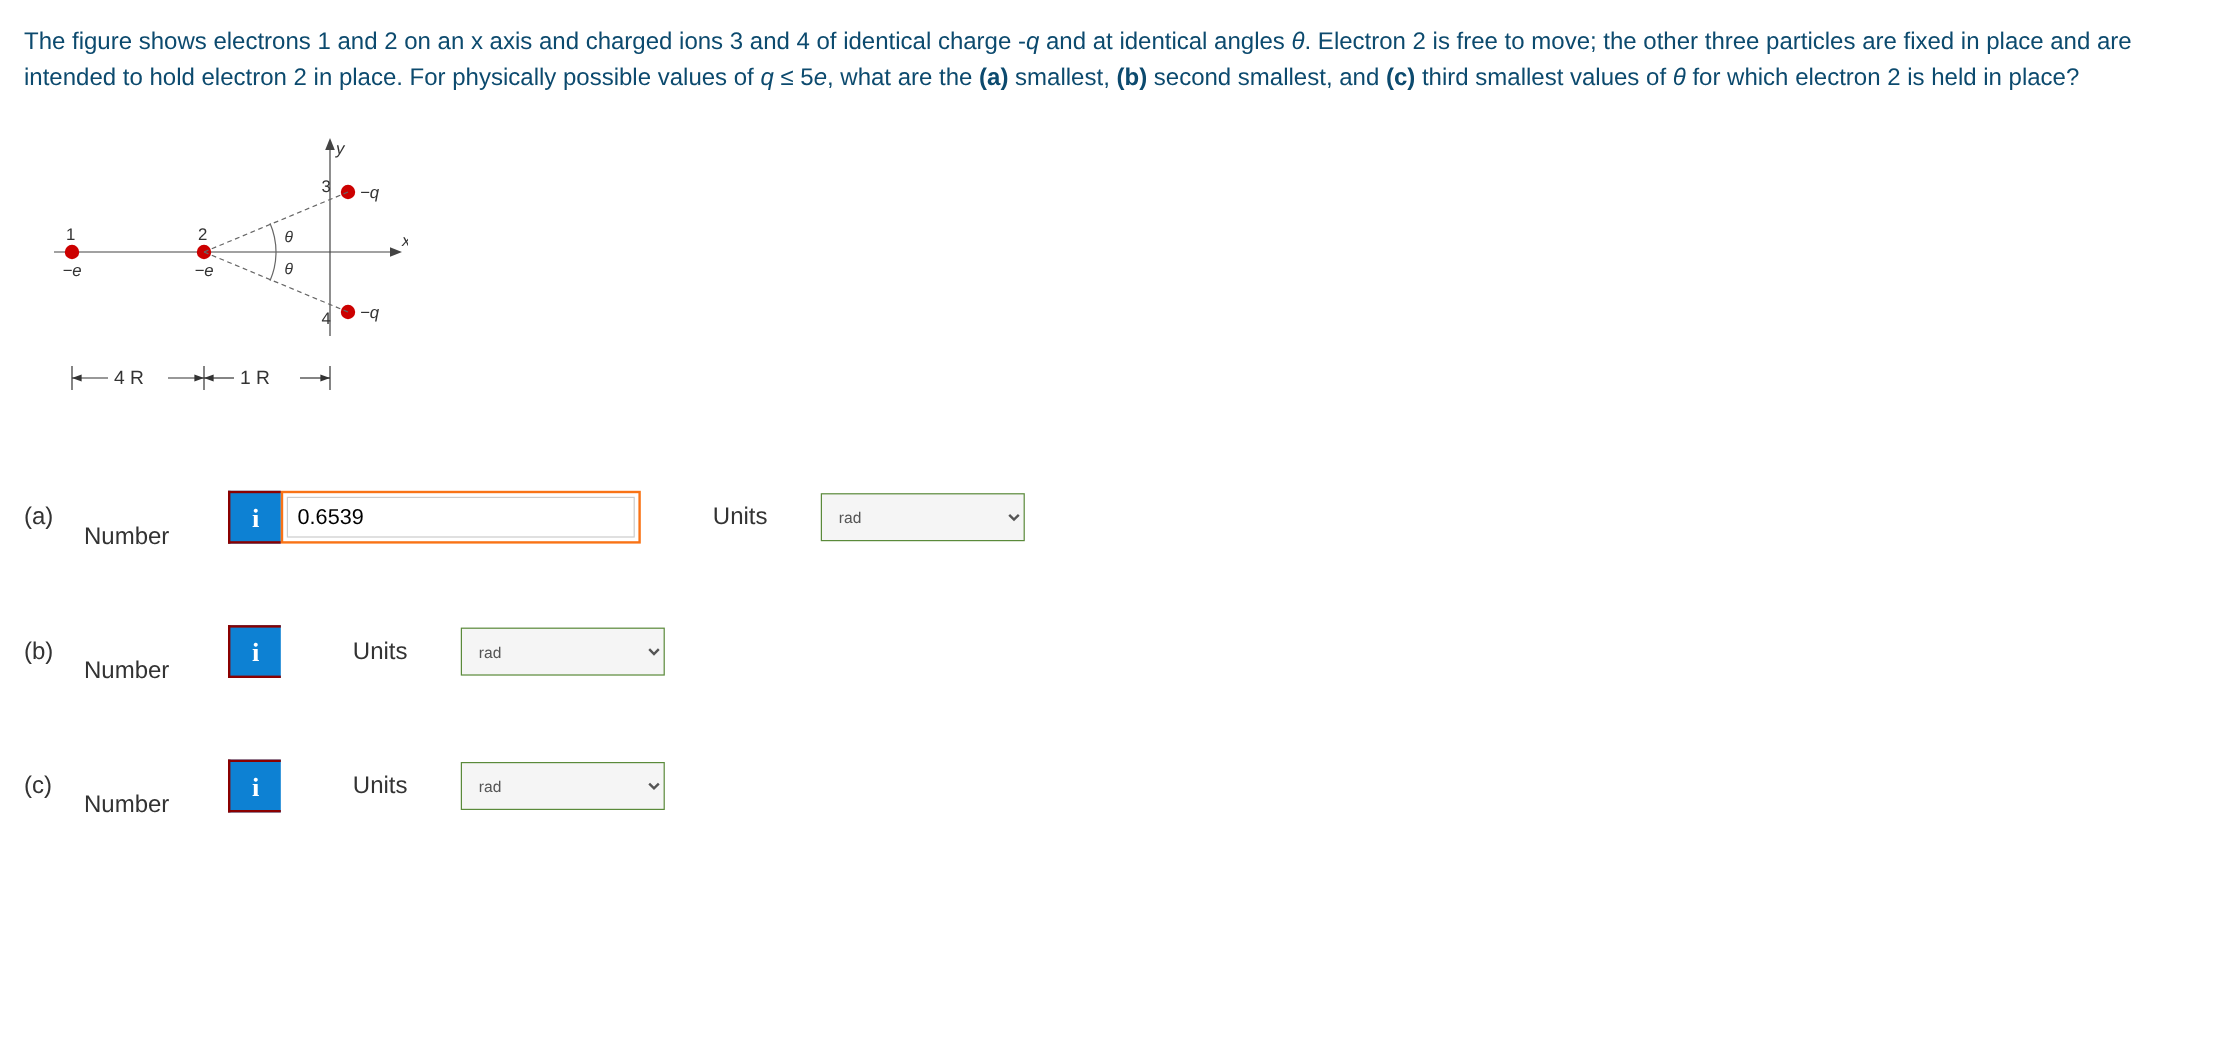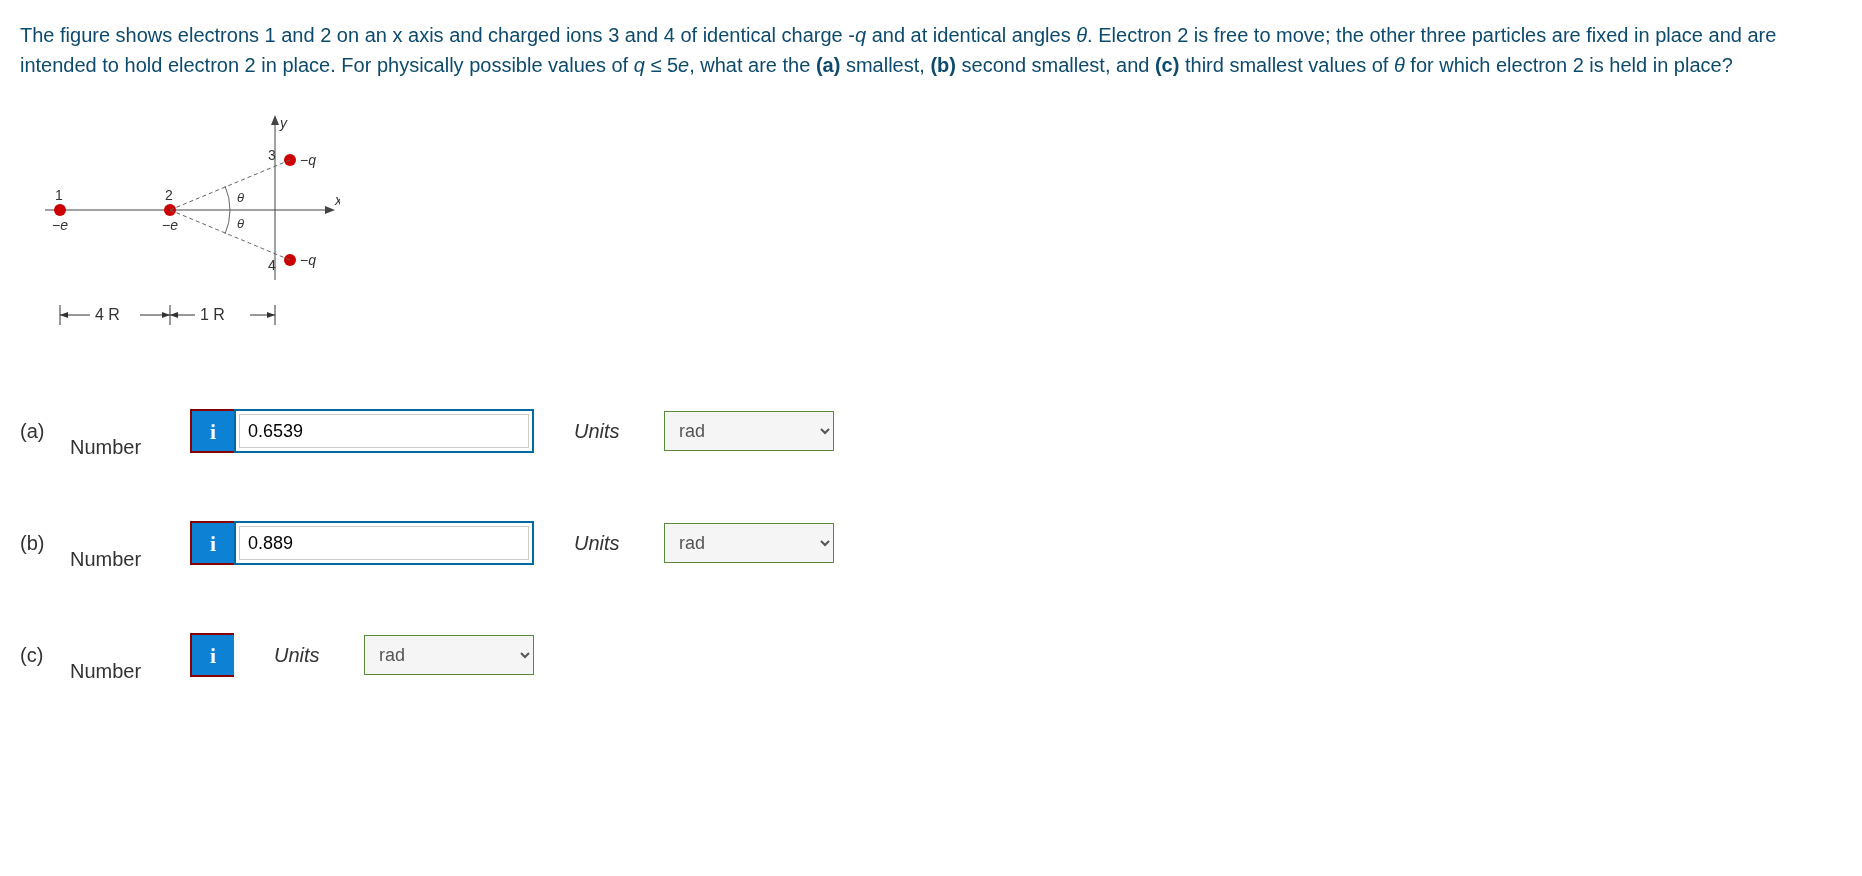--- a/index.html
+++ b/index.html
@@ -48,45 +48,44 @@
       justify-content: center;
       font-family: Georgia, serif;
       font-weight: bold;
       font-size: 22px;
       border-top: 2px solid #8b0000;
       border-left: 2px solid #8b0000;
       border-bottom: 2px solid #8b0000;
       box-sizing: border-box;
     }
     .number-input-wrapper {
-      border: 2px solid #0369a1;
+      border: 2px solid #f97316;
       padding: 3px;
       display: inline-block;
       box-sizing: border-box;
     }
     .number-input {
       width: 290px;
       height: 34px;
       border: 1px solid #ccc;
       padding: 0 8px;
       font-size: 18px;
       box-sizing: border-box;
       outline: none;
     }
     .units-label {
-      margin-left: 40px;
+      margin-left: 60px;
       width: 90px;
-      font-style: italic;
     }
     .units-select {
       width: 170px;
       height: 40px;
       border: 1px solid #5a8a3a;
       background: #f5f5f5;
-      font-size: 18px;
+      font-size: 13px;
       padding: 0 10px;
       box-sizing: border-box;
       color: #555;
     }
   </style>
 </head>
 <body>
 
 <div class="question-text">
   <span>The figure shows electrons 1 and 2 on an x axis and charged ions 3 and 4 of identical charge -</span><span class="italic">q</span><span> and at identical angles </span><span class="italic">θ</span><span>. Electron 2 is free to move; the other three particles are fixed in place and are intended to hold electron 2 in place. For physically possible values of </span><span class="italic">q</span><span> ≤ 5</span><span class="italic">e</span><span>, what are the </span><span class="bold">(a)</span><span> smallest, </span><span class="bold">(b)</span><span> second smallest, and </span><span class="bold">(c)</span><span> third smallest values of </span><span class="italic">θ</span><span> for which electron 2 is held in place?</span>
@@ -155,23 +154,20 @@
   <span class="units-label">Units</span>
   <select class="units-select">
     <option>rad</option>
   </select>
 </div>
 
 <div class="answer-row">
   <span class="part-label">(b)</span>
   <span class="number-label">Number</span>
   <div class="info-icon">i</div>
-  <div class="number-input-wrapper">
-    <input class="number-input" type="text" value="0.889" style="">
-  </div>
   <span class="units-label">Units</span>
   <select class="units-select">
     <option>rad</option>
   </select>
 </div>
 
 <div class="answer-row">
   <span class="part-label">(c)</span>
   <span class="number-label">Number</span>
   <div class="info-icon">i</div>

